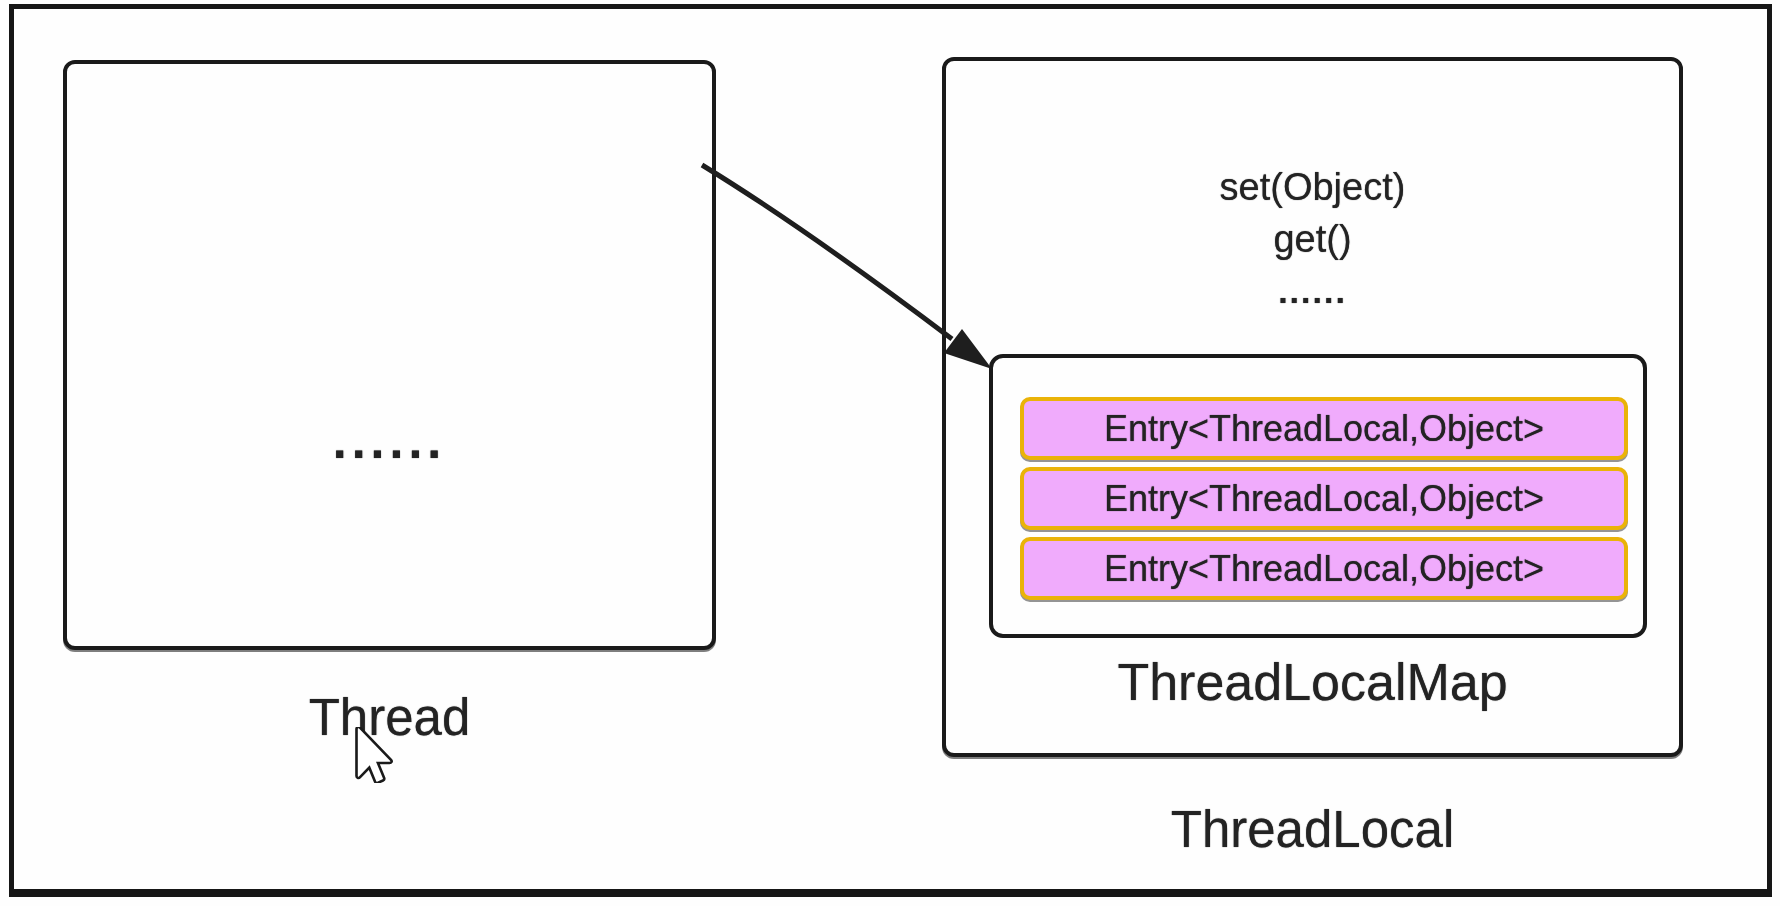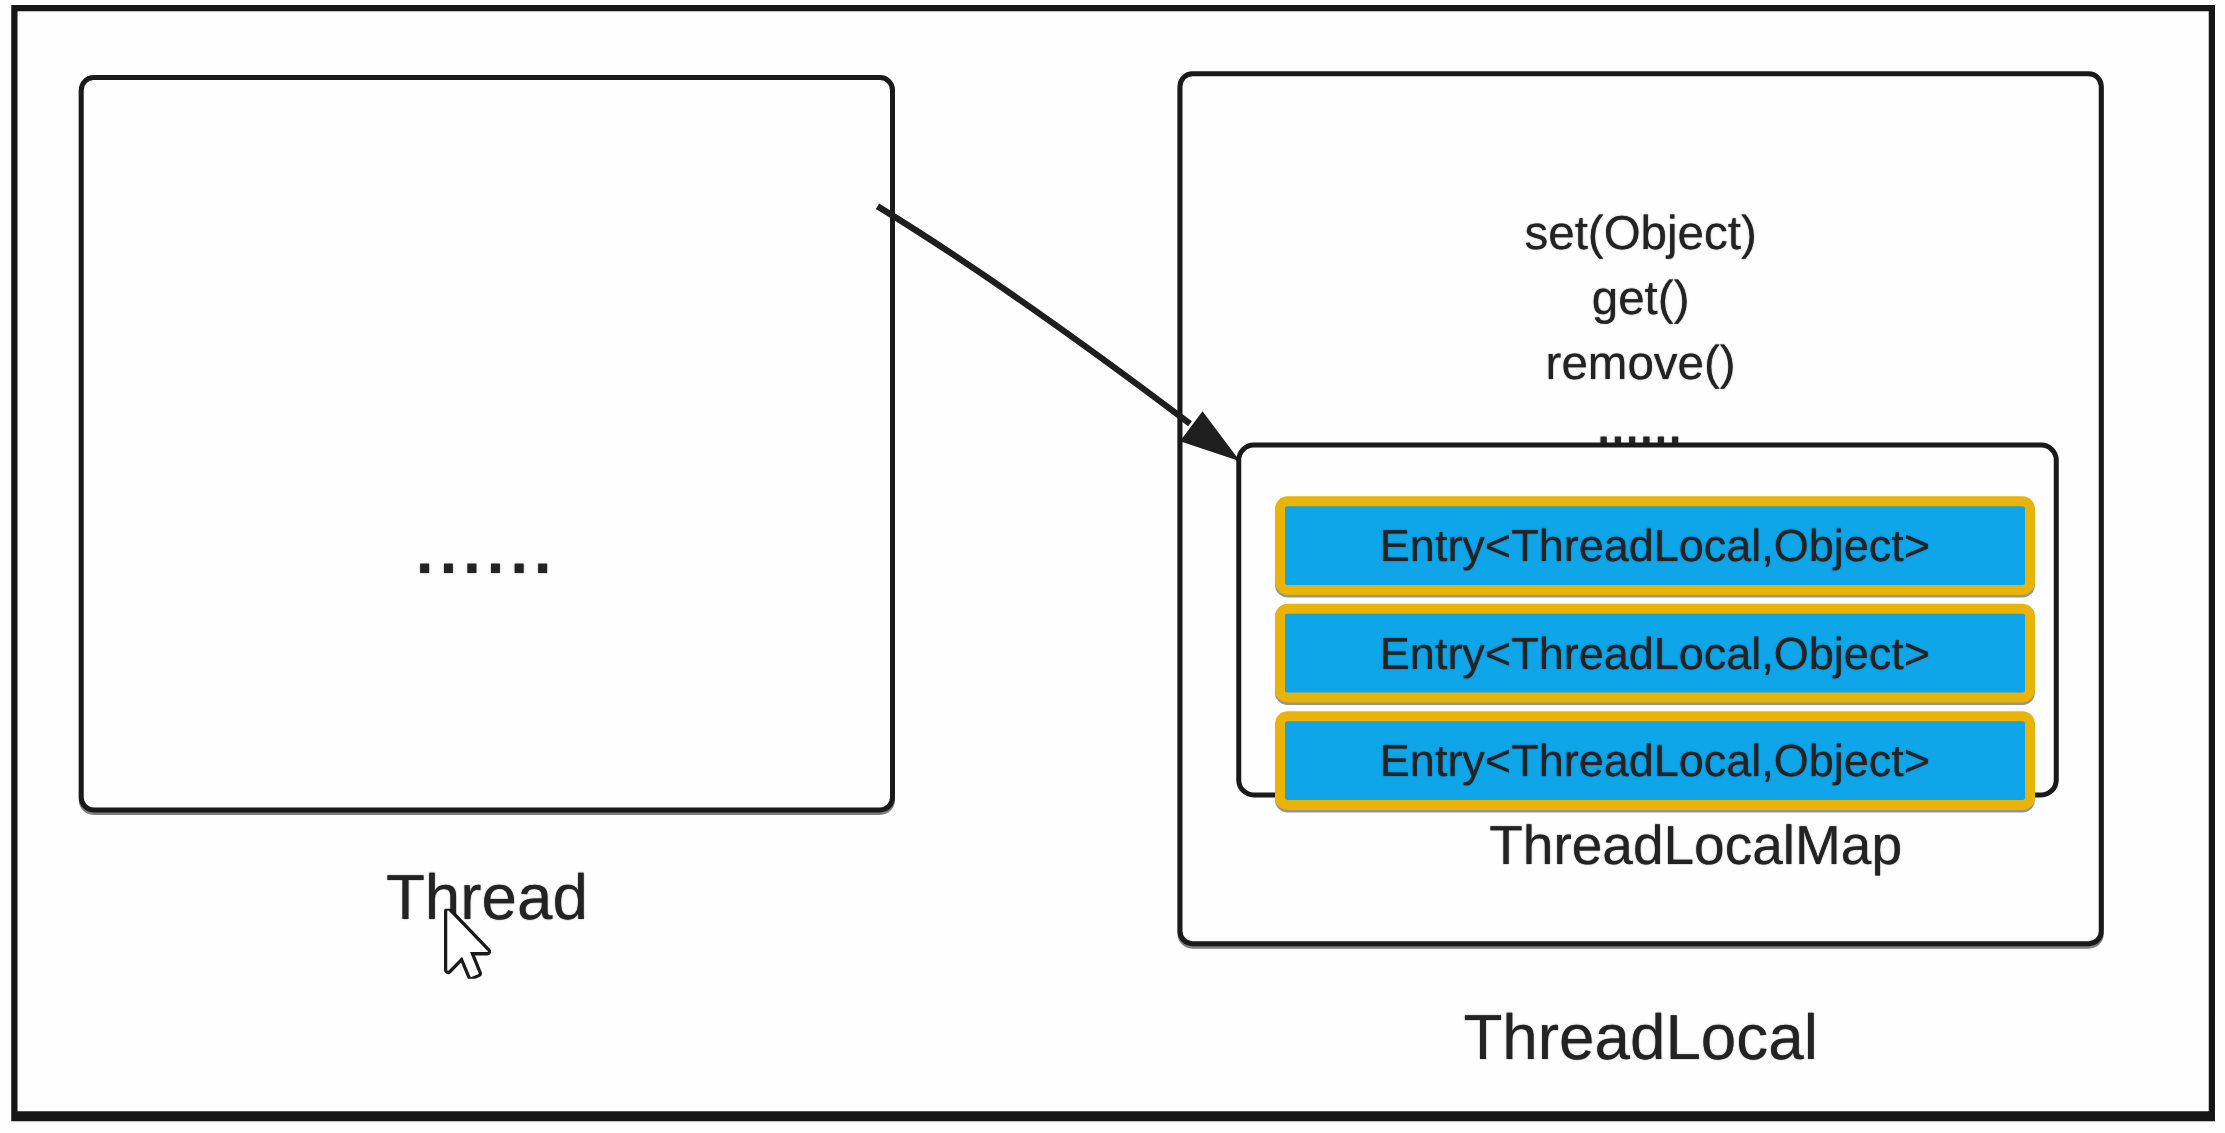--- a/index.html
+++ b/index.html
@@ -46,29 +46,29 @@
   .map-box{
     position:absolute; left:43px; top:293px; width:658px; height:284px;
     border:4px solid #1a1a1a; border-radius:14px; background:#fefefe;
     box-sizing:border-box;
   }
   .entries{
     position:absolute; left:27px; top:39px; width:608px;
     display:flex; flex-direction:column; gap:7px;
   }
   .entry-row{
-    box-sizing:border-box; height:79px;
-    border:8px solid #eab308; border-radius:10px; background:#0ea5e9;
+    box-sizing:border-box; height:63px;
+    border:4px solid #eab308; border-radius:10px; background:#f0abfc;
     display:flex; align-items:center; justify-content:center;
     font-size:36px; white-space:nowrap;
     box-shadow:0 2px 0 rgba(20,20,20,.45);
   }
   .map-label{
     position:absolute; left:0; top:591px; width:100%;
-    text-align:center; font-size:44px;margin-left:44px;
+    text-align:center; font-size:52px;
   }
 
   .obj-label{
     position:absolute; text-align:center; font-size:51px;
   }
   .thread-label{ left:63px; top:688px; width:653px; }
   .threadlocal-label{ left:942px; top:800px; width:741px; }
 
   .arrow-svg, .cursor-svg{ position:absolute; pointer-events:none; }
   .arrow-svg{ left:0; top:0; }
@@ -83,21 +83,20 @@
 
   <div class="box thread-box">
     <div class="dots-left txt">......</div>
   </div>
   <div class="obj-label thread-label txt">Thread</div>
 
   <div class="box threadlocal-box">
     <div class="methods txt">
       <div>set(Object)</div>
       <div>get()</div>
-      <div>remove()</div>
       <div class="dots-line">......</div>
     </div>
 
     <div class="map-box">
       <div class="entries">
         <div class="entry-row txt">Entry&lt;ThreadLocal,Object&gt;</div>
         <div class="entry-row txt">Entry&lt;ThreadLocal,Object&gt;</div>
         <div class="entry-row txt">Entry&lt;ThreadLocal,Object&gt;</div>
       </div>
     </div>

